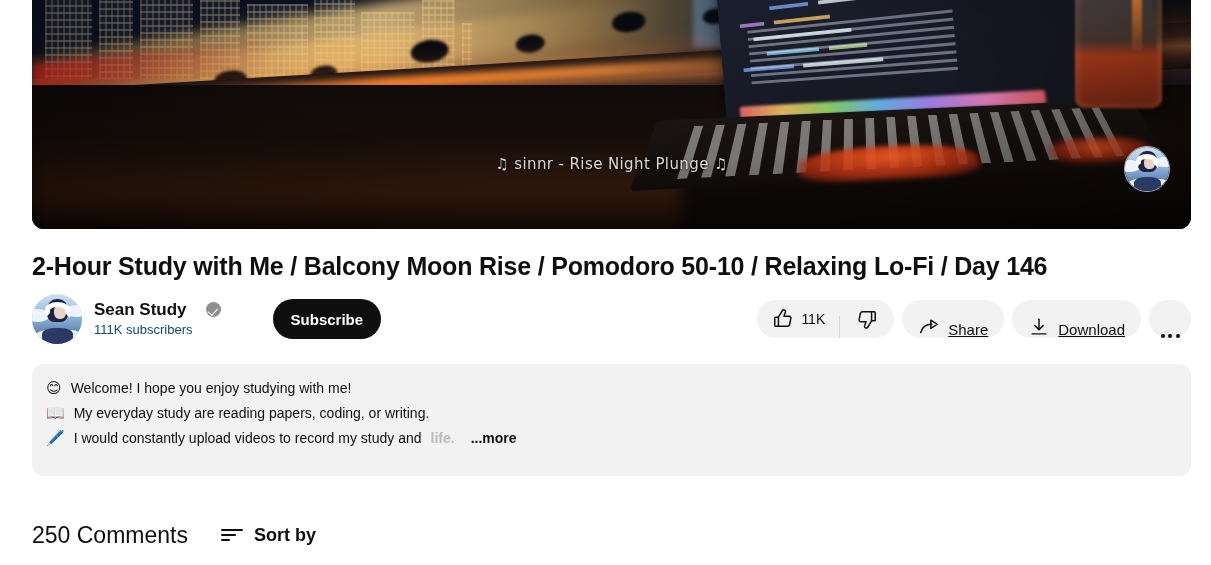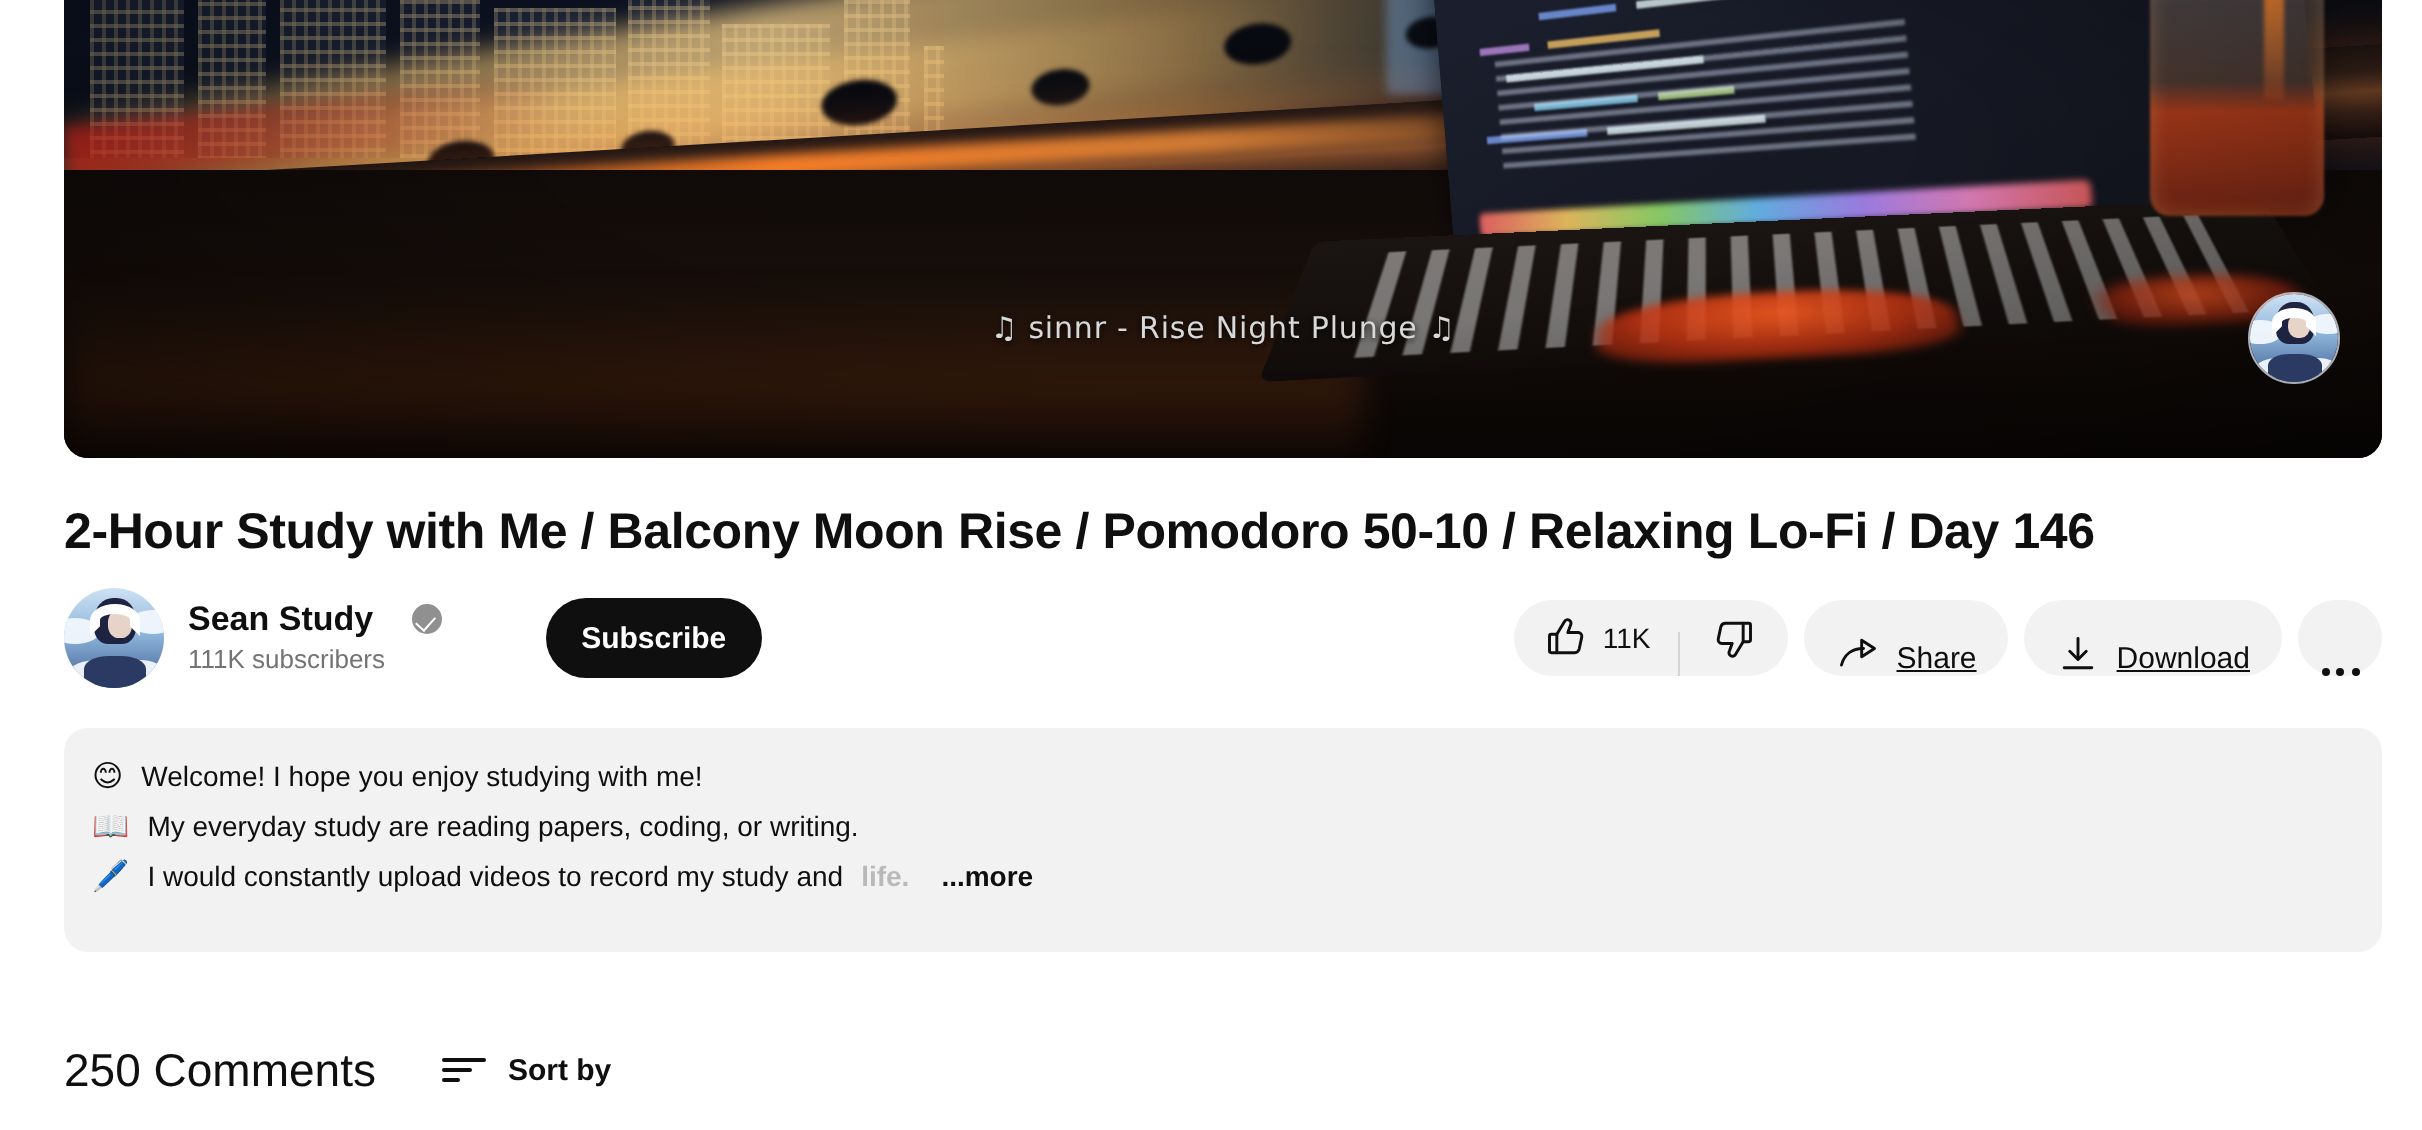--- a/index.html
+++ b/index.html
@@ -361,21 +361,21 @@
   .verified {
     width: 15px; height: 15px; border-radius: 50%;
     background: #909090; position: relative; flex: 0 0 auto;
   }
   .verified::after {
     content: ""; position: absolute;
     left: 4px; top: 3.6px; width: 4.5px; height: 7.5px;
     border: solid #ffffff; border-width: 0 1.8px 1.8px 0;
     transform: rotate(42deg);
   }
-  .ch-subs { font-size: 13px; color: #737373; line-height: 18px; margin-top: 1px; }
+  .ch-subs { font-size: 13px; color: #0c4a6e; line-height: 18px; margin-top: 1px; }
 
   .subscribe-btn {
     margin-left: 52px;
     height: 40px;
     padding: 0 18px;
     border: none; outline: none;
     border-radius: 20px;
     background: #0f0f0f;
     color: #ffffff;
     font-size: 15px;
@@ -453,21 +453,21 @@
     display: flex; align-items: center; gap: 11px;
     cursor: pointer;
   }
   .sort-icon { width: 22px; height: 16px; position: relative; }
   .sort-icon i {
     position: absolute; left: 0; height: 2px; background: #0f0f0f; display: block; border-radius: 1px;
   }
   .sort-icon i:nth-child(1) { top: 2px;  width: 22px; }
   .sort-icon i:nth-child(2) { top: 7px;  width: 15px; }
   .sort-icon i:nth-child(3) { top: 12px; width: 9px; }
-  .sort-label { font-size: 15px; font-weight: bold; color: #0f0f0f; }
+  .sort-label { font-size: 18px; font-weight: bold; color: #0f0f0f; }
 </style>
 </head>
 <body>
 
 <div id="page">
 
   <div class="player">
     <div class="scene">
       <div class="sky"></div>
 

